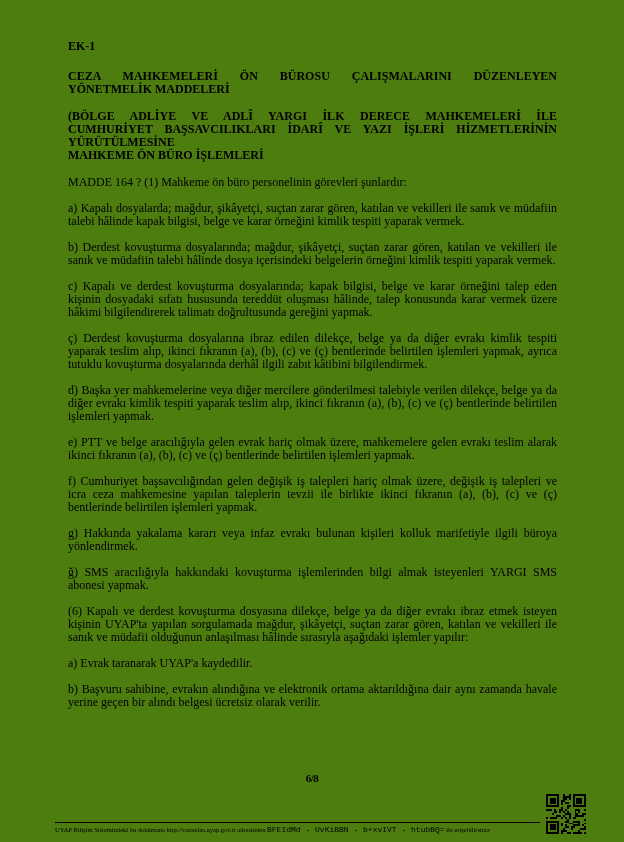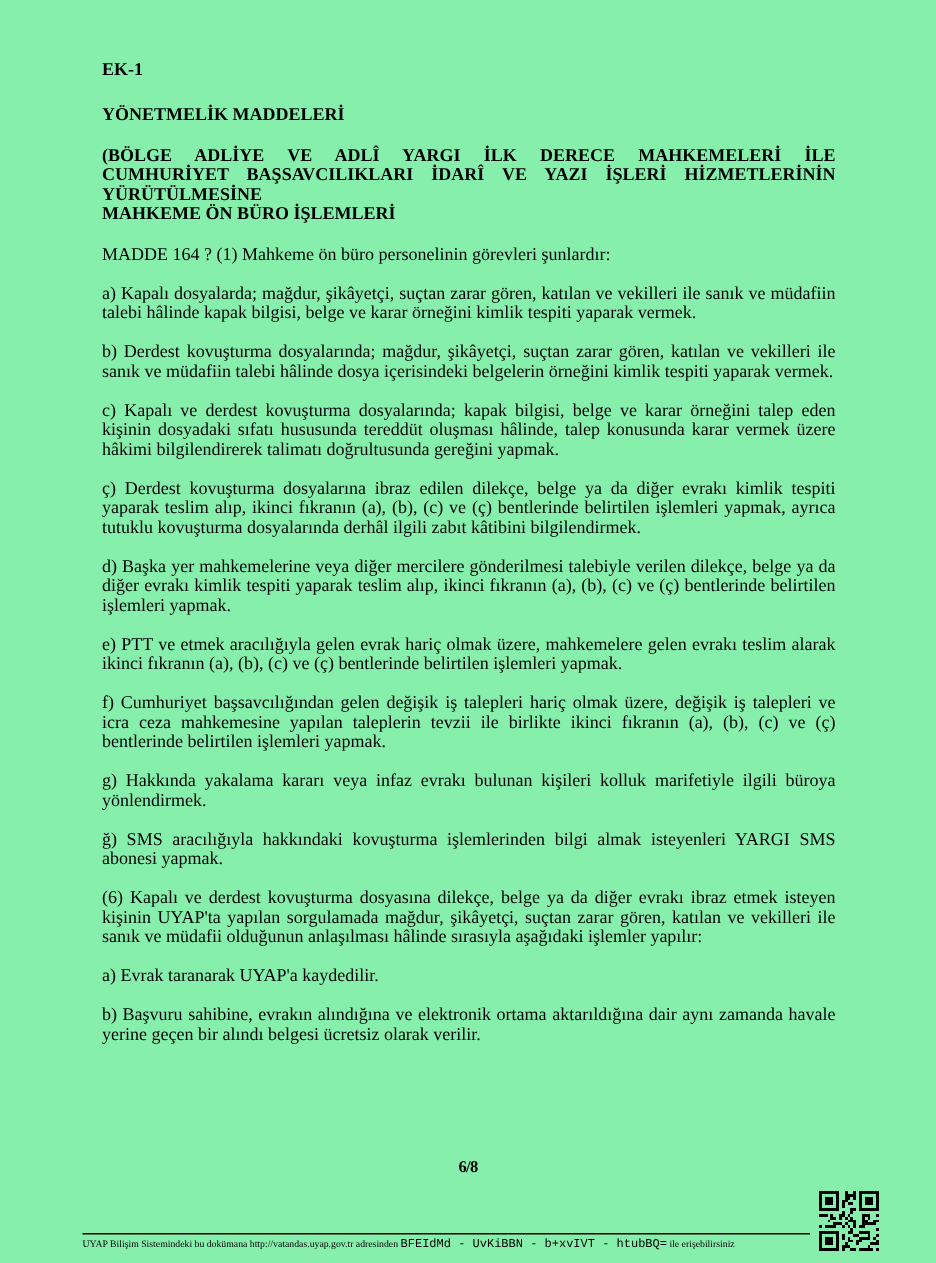--- a/index.html
+++ b/index.html
@@ -4,21 +4,21 @@
 <style>
   html, body {
     margin: 0;
     padding: 0;
     background: #ffffff;
   }
   .page {
     position: relative;
     width: 624px;
     height: 842px;
-    background: #86efac;
+    background: #4d7c0f;
     color: #000000;
     font-family: "Liberation Serif", serif;
     overflow: hidden;
   }
   .content {
     position: absolute;
     left: 68px;
     top: 40px;
     width: 489px;
   }
@@ -89,38 +89,39 @@
 </style>
 </head>
 <body>
 
 <div class="page">
   <div class="content">
 
     <div class="hblock appendix">EK-1</div>
 
     <div class="hblock">
+      <div class="jline">CEZA MAHKEMELERİ ÖN BÜROSU ÇALIŞMALARINI DÜZENLEYEN</div>
       <div>YÖNETMELİK MADDELERİ</div>
     </div>
 
     <div class="hblock subtitle">
       <div class="jline">(BÖLGE ADLİYE VE ADLÎ YARGI İLK DERECE MAHKEMELERİ İLE</div>
       <div class="jline">CUMHURİYET BAŞSAVCILIKLARI İDARÎ VE YAZI İŞLERİ HİZMETLERİNİN</div>
       <div>YÜRÜTÜLMESİNE</div>
     </div>
 
     <div class="hblock section-heading">MAHKEME ÖN BÜRO İŞLEMLERİ</div>
 
     <p class="body-p">MADDE 164 ? (1) Mahkeme ön büro personelinin görevleri şunlardır:</p>
     <p class="body-p">a) Kapalı dosyalarda; mağdur, şikâyetçi, suçtan zarar gören, katılan ve vekilleri ile sanık ve müdafiin talebi hâlinde kapak bilgisi, belge ve karar örneğini kimlik tespiti yaparak vermek.</p>
     <p class="body-p">b) Derdest kovuşturma dosyalarında; mağdur, şikâyetçi, suçtan zarar gören, katılan ve vekilleri ile sanık ve müdafiin talebi hâlinde dosya içerisindeki belgelerin örneğini kimlik tespiti yaparak vermek.</p>
     <p class="body-p">c) Kapalı ve derdest kovuşturma dosyalarında; kapak bilgisi, belge ve karar örneğini talep eden kişinin dosyadaki sıfatı hususunda tereddüt oluşması hâlinde, talep konusunda karar vermek üzere hâkimi bilgilendirerek talimatı doğrultusunda gereğini yapmak.</p>
     <p class="body-p">ç) Derdest kovuşturma dosyalarına ibraz edilen dilekçe, belge ya da diğer evrakı kimlik tespiti yaparak teslim alıp, ikinci fıkranın (a), (b), (c) ve (ç) bentlerinde belirtilen işlemleri yapmak, ayrıca tutuklu kovuşturma dosyalarında derhâl ilgili zabıt kâtibini bilgilendirmek.</p>
     <p class="body-p">d) Başka yer mahkemelerine veya diğer mercilere gönderilmesi talebiyle verilen dilekçe, belge ya da diğer evrakı kimlik tespiti yaparak teslim alıp, ikinci fıkranın (a), (b), (c) ve (ç) bentlerinde belirtilen işlemleri yapmak.</p>
-    <p class="body-p">e) PTT ve etmek aracılığıyla gelen evrak hariç olmak üzere, mahkemelere gelen evrakı teslim alarak ikinci fıkranın (a), (b), (c) ve (ç) bentlerinde belirtilen işlemleri yapmak.</p>
+    <p class="body-p">e) PTT ve belge aracılığıyla gelen evrak hariç olmak üzere, mahkemelere gelen evrakı teslim alarak ikinci fıkranın (a), (b), (c) ve (ç) bentlerinde belirtilen işlemleri yapmak.</p>
     <p class="body-p">f) Cumhuriyet başsavcılığından gelen değişik iş talepleri hariç olmak üzere, değişik iş talepleri ve icra ceza mahkemesine yapılan taleplerin tevzii ile birlikte ikinci fıkranın (a), (b), (c) ve (ç) bentlerinde belirtilen işlemleri yapmak.</p>
     <p class="body-p">g) Hakkında yakalama kararı veya infaz evrakı bulunan kişileri kolluk marifetiyle ilgili büroya yönlendirmek.</p>
     <p class="body-p">ğ) SMS aracılığıyla hakkındaki kovuşturma işlemlerinden bilgi almak isteyenleri YARGI SMS abonesi yapmak.</p>
     <p class="body-p">(6) Kapalı ve derdest kovuşturma dosyasına dilekçe, belge ya da diğer evrakı ibraz etmek isteyen kişinin UYAP'ta yapılan sorgulamada mağdur, şikâyetçi, suçtan zarar gören, katılan ve vekilleri ile sanık ve müdafii olduğunun anlaşılması hâlinde sırasıyla aşağıdaki işlemler yapılır:</p>
     <p class="body-p">a) Evrak taranarak UYAP'a kaydedilir.</p>
     <p class="body-p">b) Başvuru sahibine, evrakın alındığına ve elektronik ortama aktarıldığına dair aynı zamanda havale yerine geçen bir alındı belgesi ücretsiz olarak verilir.</p>
   </div>
 
   <div class="page-number">6/8</div>
 

